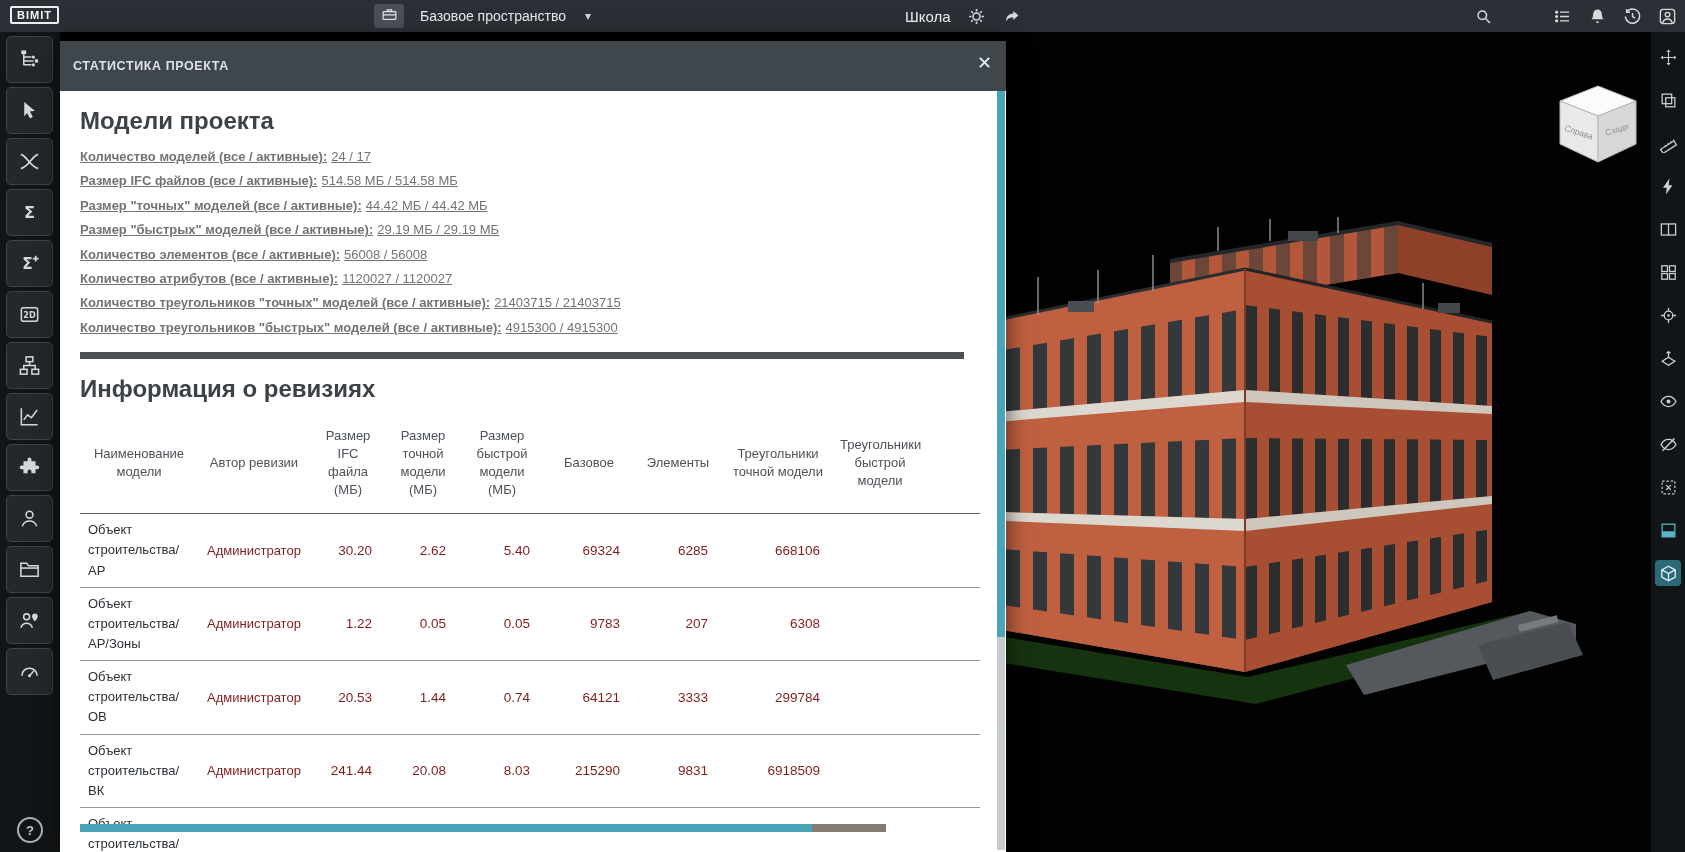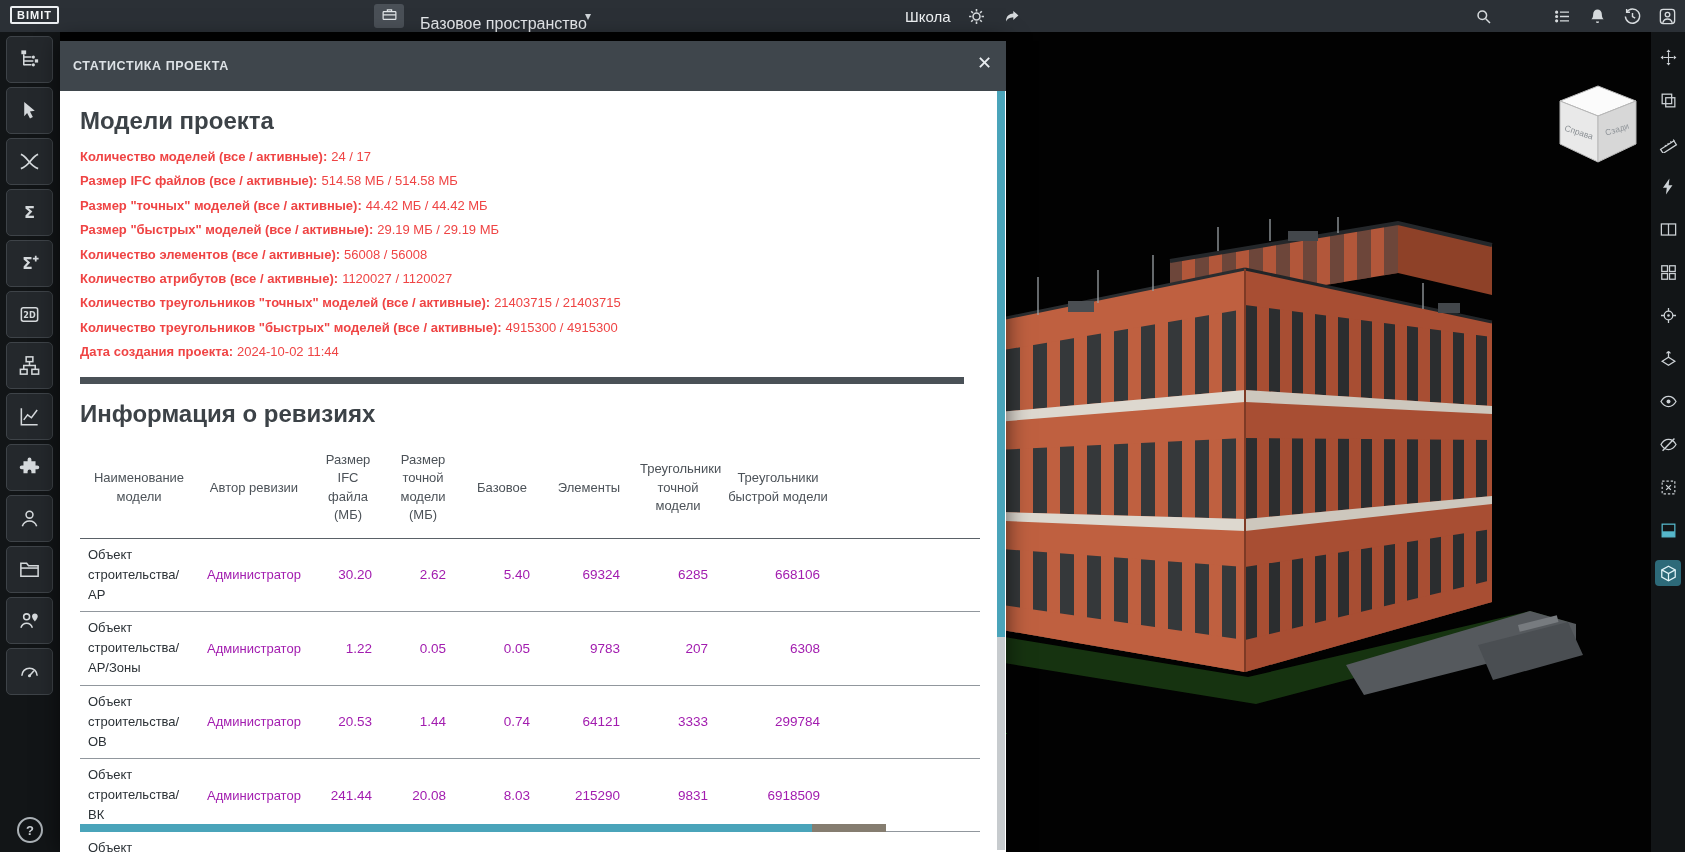--- a/index.html
+++ b/index.html
@@ -6,21 +6,21 @@
   body{width:1685px;height:852px;position:relative;overflow:hidden;background:#000;
        font-family:"Liberation Sans",sans-serif;-webkit-font-smoothing:antialiased;}
 
   
   .topbar{position:absolute;left:0;top:0;width:1685px;height:32px;background:#2b3036;z-index:30;}
   .logo{position:absolute;left:10px;top:6px;border:2px solid #eceff2;border-radius:2px;
         color:#f3f5f7;font-weight:bold;font-size:11px;letter-spacing:1px;padding:1px 5px;}
   .briefcase-btn{position:absolute;left:374px;top:4px;width:30px;height:24px;background:#4a5057;
         border-radius:3px;display:flex;align-items:center;justify-content:center;cursor:pointer;}
   .workspace-select{position:absolute;left:420px;top:0;height:32px;display:flex;align-items:center;
-        color:#e6e9ec;font-size:16px;cursor:pointer;margin-top:8px;}
+        color:#e6e9ec;font-size:14px;cursor:pointer;}
   .ws-caret{position:absolute;left:585px;top:0;height:32px;display:flex;align-items:center;
         color:#cfd4d8;font-size:12px;cursor:pointer;}
   .project-area{position:absolute;left:905px;top:0;height:32px;display:flex;align-items:center;gap:16px;}
   .project-title{color:#eef1f3;font-size:15px;}
   .tb-icon{width:20px;height:20px;display:inline-flex;align-items:center;justify-content:center;cursor:pointer;}
   .tb-icon svg{width:19px;height:19px;}
   .topbar-right{position:absolute;right:8px;top:0;height:32px;display:flex;align-items:center;gap:15px;}
   .topbar-right .tb-icon.search{margin-right:44px;}
 
   
@@ -52,30 +52,30 @@
 
   
   .modal{position:absolute;left:60px;top:41px;width:946px;bottom:0;background:#fff;z-index:40;
         box-shadow:0 0 22px rgba(0,0,0,.6);}
   .modal-header{height:50px;background:#3f464c;color:#dde2e6;font-size:12.5px;font-weight:bold;
         letter-spacing:.6px;line-height:50px;padding-left:13px;box-sizing:border-box;}
   .close-btn{position:absolute;right:14px;top:13px;font-size:18px;color:#e9edf0;cursor:pointer;line-height:1;}
   .modal-body{position:absolute;left:0;top:50px;right:0;bottom:0;background:#fff;overflow:hidden;}
   .content{padding:0 26px 0 20px;}
   .h-models,.h-revisions{font-size:24px;font-weight:bold;color:#3c4247;margin:16px 0 10px 0;}
-  .stat-line{font-size:13px;line-height:24.4px;color:#ef4444;}
+  .stat-line{font-size:13px;line-height:24.4px;color:#737373;text-decoration:underline;}
   .stat-label{font-weight:bold;}
   .stat-value{margin-left:4px;}
   .section-divider{height:7px;background:#4a5157;margin:12px 16px 0 0;}
   .h-revisions{margin-top:16px;}
   .t-row{display:grid;grid-template-columns:118px 112px 76px 74px 84px 90px 88px 112px 92px;align-items:center;}
   .t-head{min-height:100px;border-bottom:1px solid #5a6167;}
   .th{font-size:13px;color:#4c5258;text-align:center;padding:4px 6px;line-height:1.4;}
   .t-body .t-row{min-height:64px;border-bottom:1px solid #91979d;}
-  .td{font-size:13.5px;color:#a21caf;padding:6px 8px;box-sizing:border-box;}
+  .td{font-size:13.5px;color:#7f1d1d;padding:6px 8px;box-sizing:border-box;}
   .td.name{font-size:13px;line-height:1.55;color:#2b3136;}
   .td.author{text-align:center;font-size:13px;}
   .td.num{text-align:right;padding-right:14px;}
   .v-scroll{position:absolute;right:1px;top:50px;bottom:2px;width:8px;background:#c7cbce;}
   .v-thumb{width:8px;height:72%;background:#4aa4ba;}
   .h-scroll{position:absolute;left:20px;bottom:20px;height:8px;width:806px;background:#857d70;}
   .h-thumb{height:8px;width:732px;background:#4aa4ba;}
 </style>
 </head>
 <body>
@@ -482,40 +482,38 @@
           </div>
 
           <div class="stat-line">
             <span class="stat-label">Количество треугольников "точных" моделей (все / активные):</span><span class="stat-value">21403715 / 21403715</span>
           </div>
 
           <div class="stat-line">
             <span class="stat-label">Количество треугольников "быстрых" моделей (все / активные):</span><span class="stat-value">4915300 / 4915300</span>
           </div>
 
-          <div class="stat-line">
-            <span class="stat-label">Дата создания проекта:</span><span class="stat-value">2024-10-02 11:44</span>
-          </div>
         </div>
 
       <div class="section-divider"></div>
 
       <div class="h-revisions">Информация о ревизиях</div>
 
       <div class="rev-table">
         <div class="t-row t-head">
 
             <div class="th">Наименование модели</div>
 
             <div class="th">Автор ревизии</div>
 
             <div class="th">Размер IFC файла (МБ)</div>
 
             <div class="th">Размер точной модели (МБ)</div>
 
+            <div class="th">Размер быстрой модели (МБ)</div>
 
             <div class="th">Базовое</div>
 
             <div class="th">Элементы</div>
 
             <div class="th">Треугольники точной модели</div>
 
             <div class="th">Треугольники быстрой модели</div>
           </div>
         <div class="t-body">

